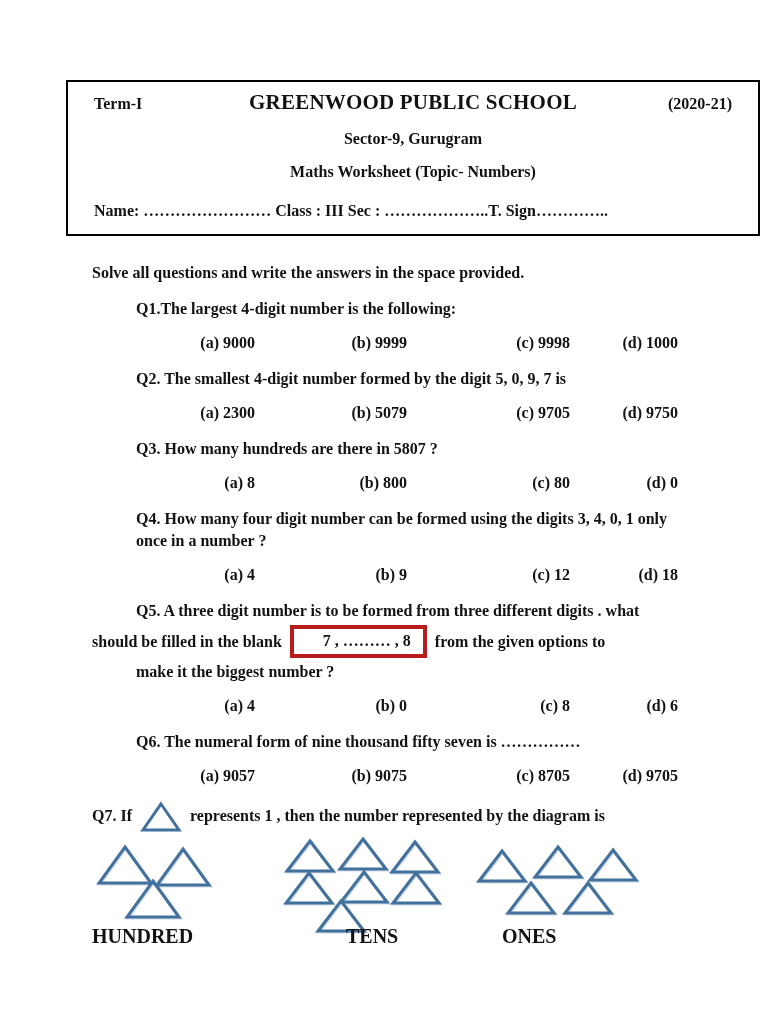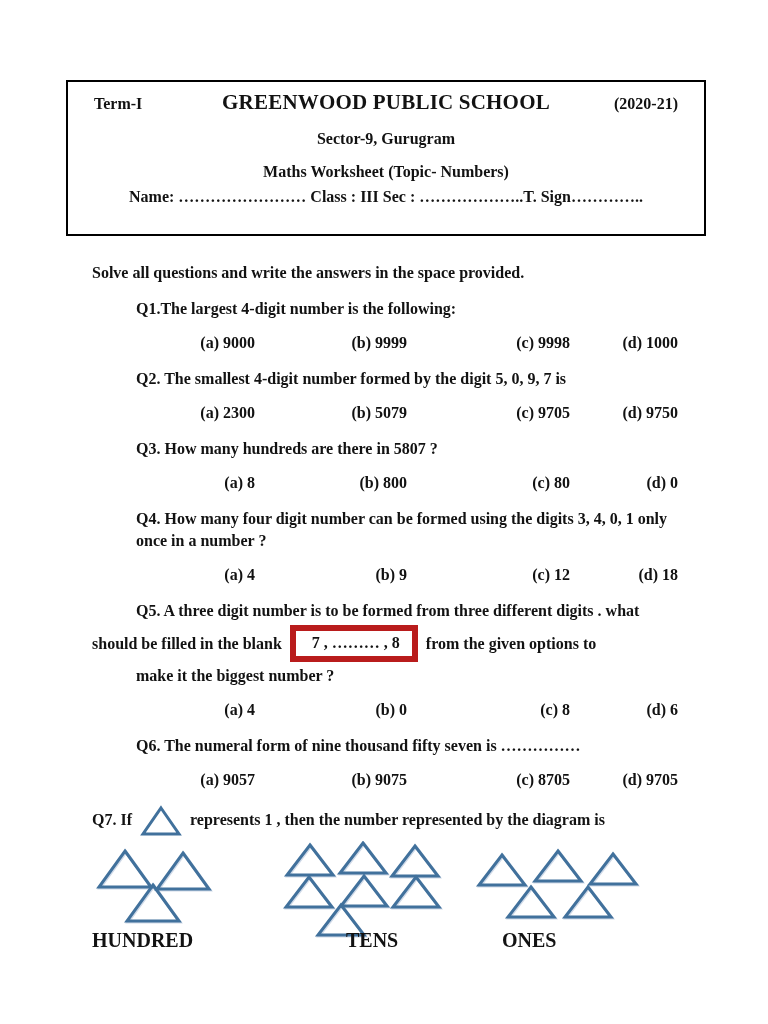--- a/index.html
+++ b/index.html
@@ -5,43 +5,43 @@
   html,body{margin:0;padding:0;}
   body{
     width:768px;height:1024px;background:#ffffff;overflow:hidden;
     font-family:"Liberation Serif","DejaVu Serif",serif;
     font-weight:bold;color:#121212;font-size:16px;
   }
   .page{position:relative;width:768px;height:1024px;background:#fff;}
 
   
   .header-box{
-    position:absolute;left:66px;top:80px;width:640px;height:156px;
+    position:absolute;left:66px;top:80px;width:694px;height:156px;
     border:2px solid #000;box-sizing:border-box;padding:8px 26px 0 26px;
   }
   .hrow1{display:grid;grid-template-columns:1fr auto 1fr;align-items:baseline;}
   .hrow1 .term{justify-self:start;font-weight:bold;}
   .hrow1 .school{justify-self:center;font-size:21px;letter-spacing:.2px;}
   .hrow1 .year{justify-self:end;}
   .hcenter{text-align:center;margin-top:15px;}
-  .hname{margin-top:7px;text-align:center;}
+  .hname{margin-top:21px;text-align:left;}
 
   
   .content{position:absolute;left:92px;top:250px;width:586px;}
   .instruction{margin-top:12px;line-height:22px;}
   .qline{margin-top:14px;line-height:22px;margin-left:44px;}
   .opts{
     margin-top:12px;line-height:22px;
     display:grid;grid-template-columns:137px 152px 163px auto;
     padding-left:26px;box-sizing:border-box;text-align:right;
   }
   .q5-line2{margin-top:4px;line-height:30px;}
   .blank-box{
-    display:inline-block;border:6px solid #b91c1c;
-    padding:1px 12px 2px 16px;margin:0 8px;line-height:22px;
+    display:inline-block;border:4px solid #b91c1c;
+    padding:1px 12px 2px 29px;margin:0 8px;line-height:22px;
     position:relative;top:-1px;background:#fff;
   }
 
   
   .q7line{margin-top:14px;line-height:30px;display:flex;align-items:flex-start;gap:8px;}
   .q7line svg{flex:0 0 auto;margin-bottom:-2px;}
 
   
   .diagram{position:relative;height:86px;margin-top:6px;}
   .tri-group{position:absolute;top:0;}

